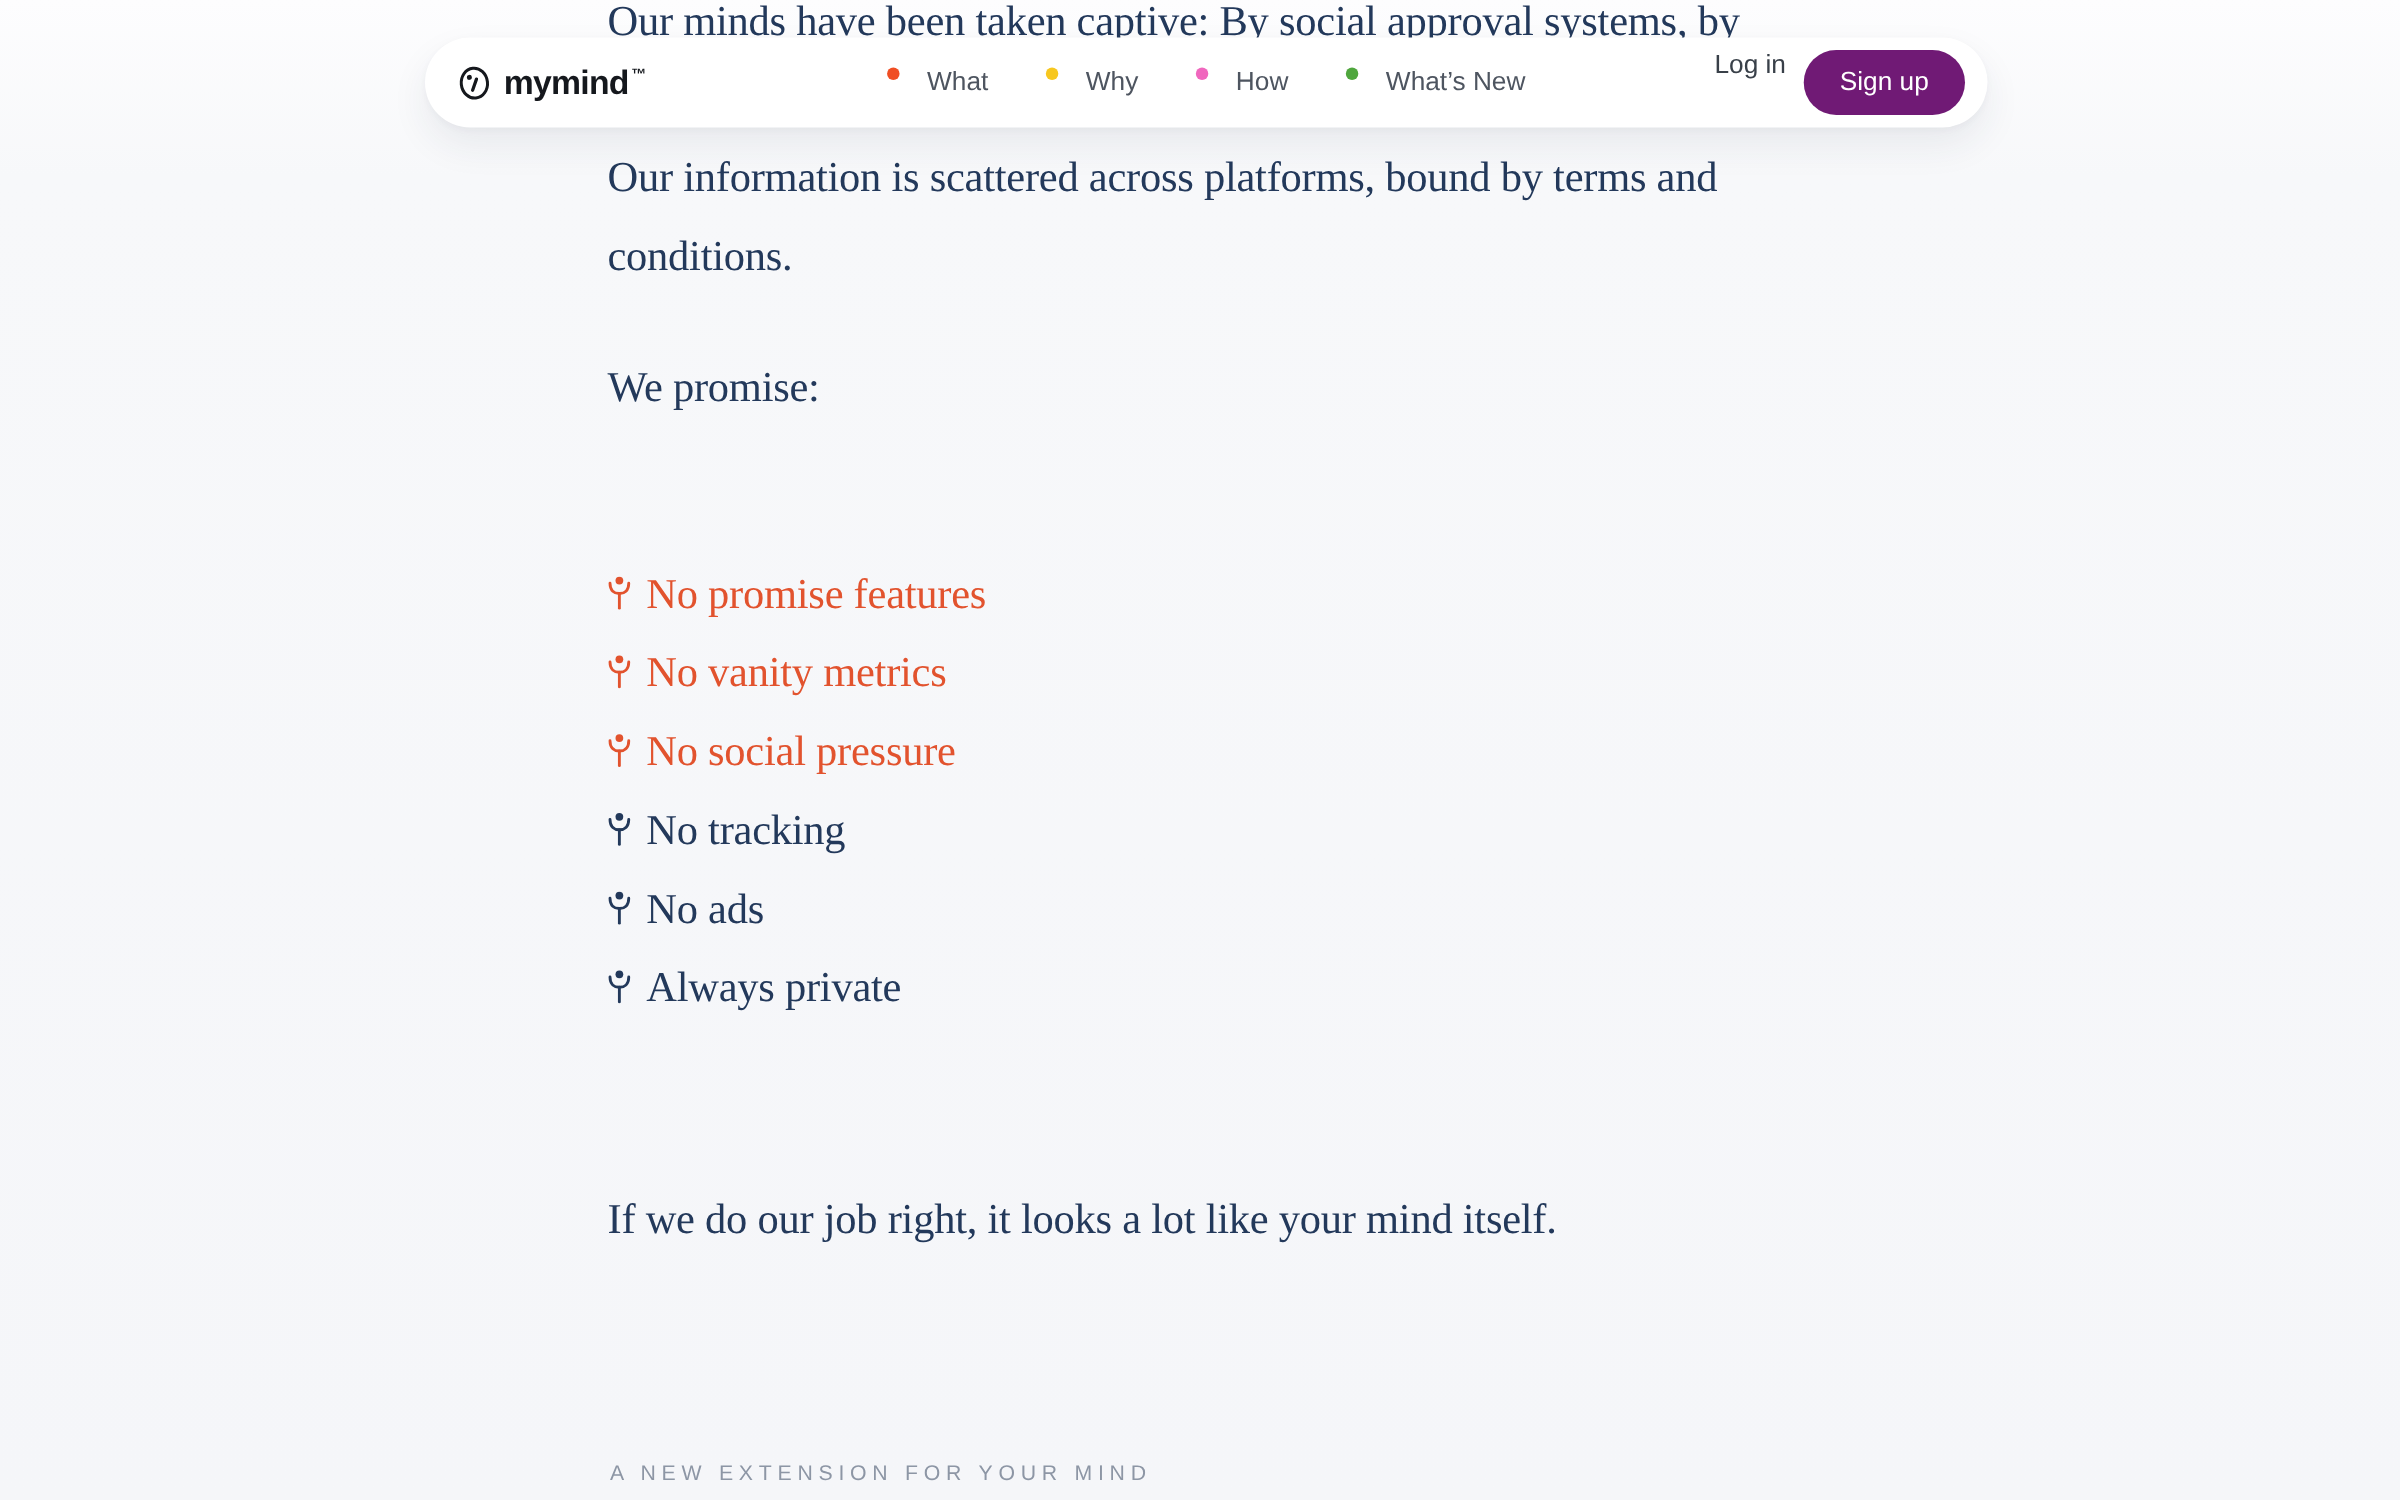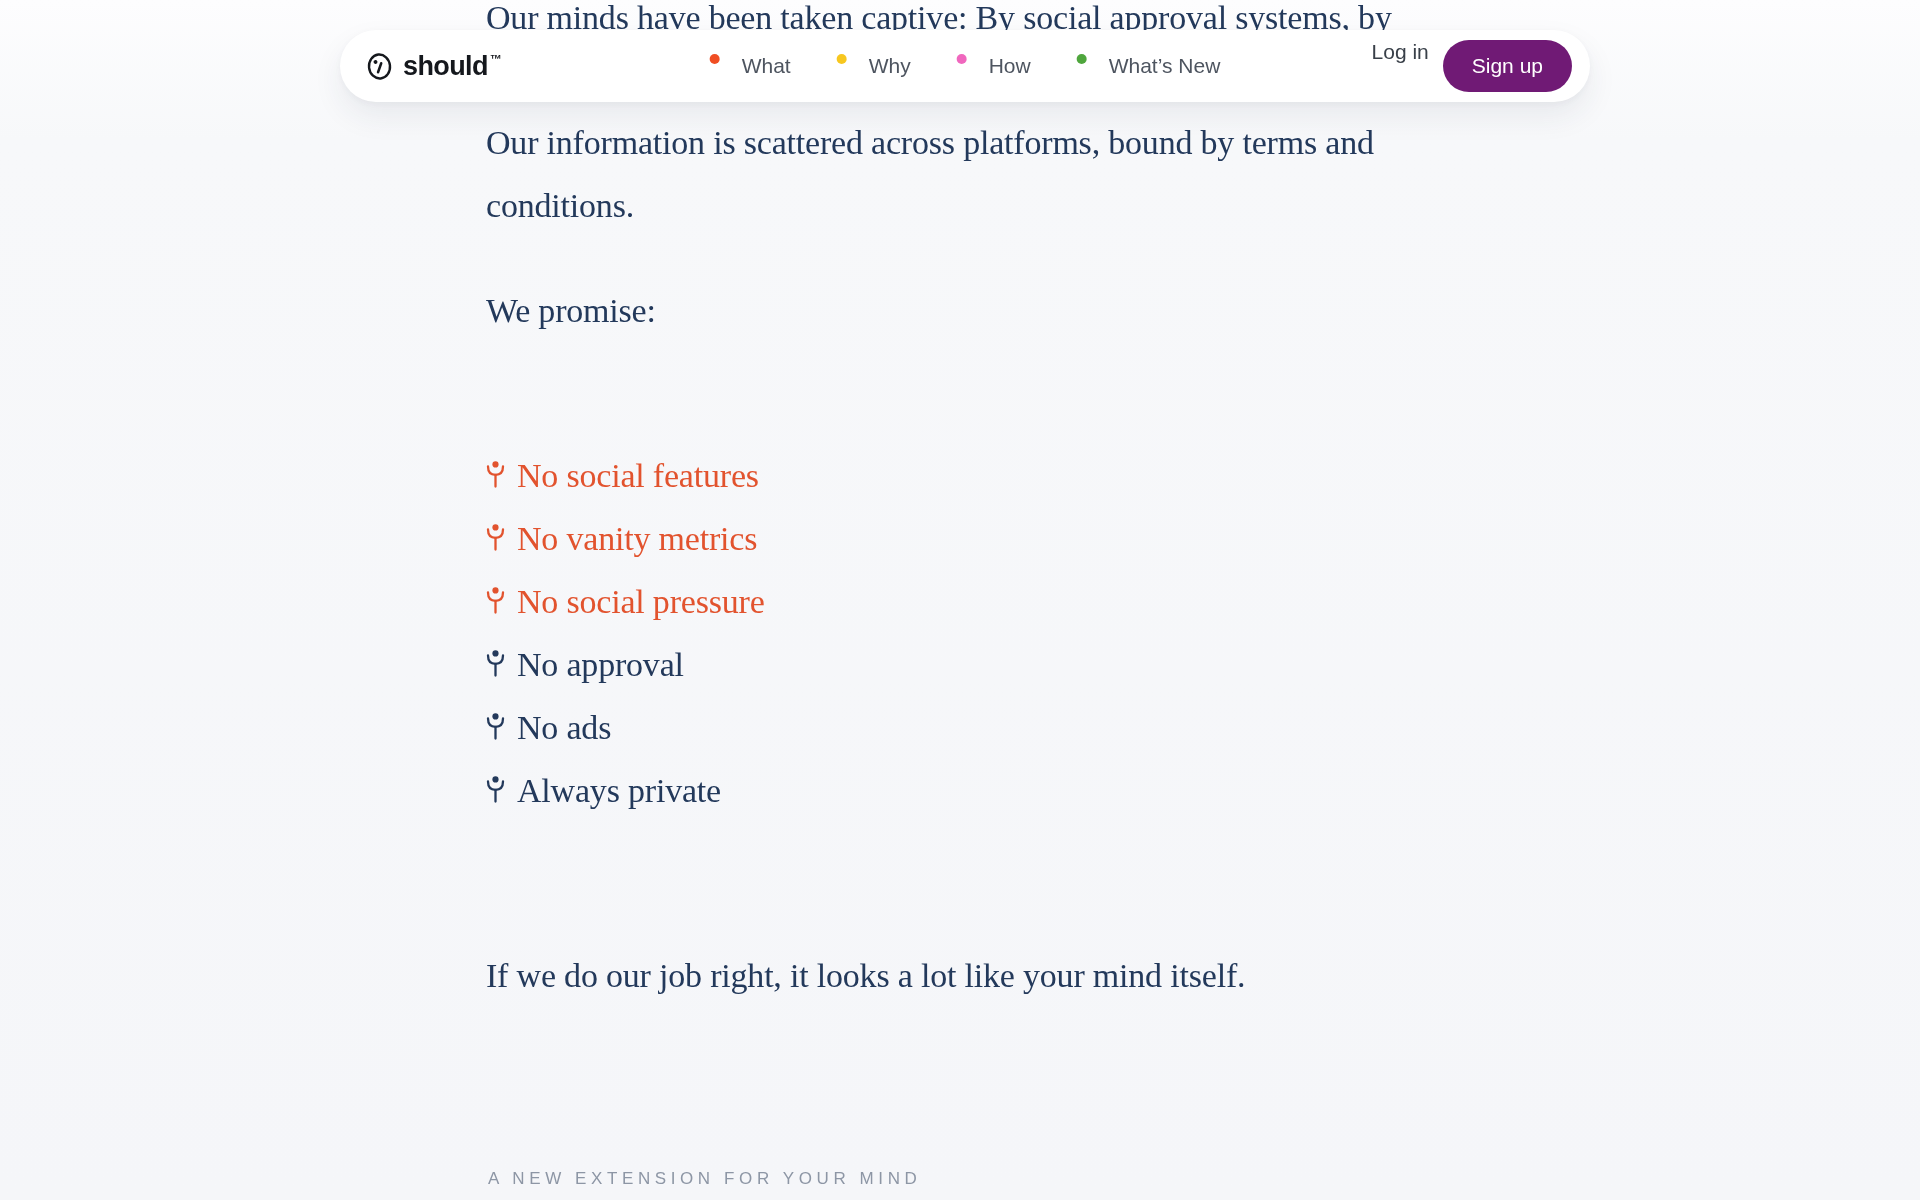--- a/index.html
+++ b/index.html
@@ -161,21 +161,21 @@
 
 <nav class="nav-pill">
   <div class="brand">
     <span>
       <svg class="brand-icon" width="27" height="29" viewBox="0 0 27 29">
         <ellipse cx="13.5" cy="14.5" rx="10.5" ry="12" fill="none" stroke="#15181D" stroke-width="2.4"></ellipse>
         <circle cx="10" cy="9.5" r="2" fill="#15181D"></circle>
         <line x1="15.5" y1="11.5" x2="11.5" y2="20" stroke="#15181D" stroke-width="2.6" stroke-linecap="round"></line>
       </svg>
     </span>
-    <span><span class="brand-word">should</span><span class="brand-tm">™</span></span>
+    <span><span class="brand-word">mymind</span><span class="brand-tm">™</span></span>
   </div>
 
   <div class="nav-links">
     <div class="nav-item">
       <span class="dot" style="background: rgb(240, 78, 35);"></span>
       <span>What</span>
     </div>
     <div class="nav-item">
       <span class="dot" style="background: rgb(247, 199, 31);"></span>
       <span>Why</span>
@@ -205,21 +205,21 @@
   <div>We promise:</div>
 </div>
 
 <ul class="promise-list">
   <li class="accent">
     <svg class="sprout" viewBox="0 0 19 27">
         <circle cx="9.5" cy="3.4" r="3.1" fill="currentColor"></circle>
         <path d="M2 5.5 C2 11.5, 5.5 13.8, 9.5 13.8 C13.5 13.8, 17 11.5, 17 5.5" fill="none" stroke="currentColor" stroke-width="2.3" stroke-linecap="round"></path>
         <line x1="9.5" y1="13.8" x2="9.5" y2="25.5" stroke="currentColor" stroke-width="2.3" stroke-linecap="round"></line>
       </svg>
-    <span>No social features</span>
+    <span>No promise features</span>
   </li>
   <li class="accent">
     <svg class="sprout" viewBox="0 0 19 27">
         <circle cx="9.5" cy="3.4" r="3.1" fill="currentColor"></circle>
         <path d="M2 5.5 C2 11.5, 5.5 13.8, 9.5 13.8 C13.5 13.8, 17 11.5, 17 5.5" fill="none" stroke="currentColor" stroke-width="2.3" stroke-linecap="round"></path>
         <line x1="9.5" y1="13.8" x2="9.5" y2="25.5" stroke="currentColor" stroke-width="2.3" stroke-linecap="round"></line>
       </svg>
     <span>No vanity metrics</span>
   </li>
   <li class="accent">
@@ -229,21 +229,21 @@
         <line x1="9.5" y1="13.8" x2="9.5" y2="25.5" stroke="currentColor" stroke-width="2.3" stroke-linecap="round"></line>
       </svg>
     <span>No social pressure</span>
   </li>
   <li class="plain">
     <svg class="sprout" viewBox="0 0 19 27">
         <circle cx="9.5" cy="3.4" r="3.1" fill="currentColor"></circle>
         <path d="M2 5.5 C2 11.5, 5.5 13.8, 9.5 13.8 C13.5 13.8, 17 11.5, 17 5.5" fill="none" stroke="currentColor" stroke-width="2.3" stroke-linecap="round"></path>
         <line x1="9.5" y1="13.8" x2="9.5" y2="25.5" stroke="currentColor" stroke-width="2.3" stroke-linecap="round"></line>
       </svg>
-    <span>No approval</span>
+    <span>No tracking</span>
   </li>
   <li class="plain">
     <svg class="sprout" viewBox="0 0 19 27">
         <circle cx="9.5" cy="3.4" r="3.1" fill="currentColor"></circle>
         <path d="M2 5.5 C2 11.5, 5.5 13.8, 9.5 13.8 C13.5 13.8, 17 11.5, 17 5.5" fill="none" stroke="currentColor" stroke-width="2.3" stroke-linecap="round"></path>
         <line x1="9.5" y1="13.8" x2="9.5" y2="25.5" stroke="currentColor" stroke-width="2.3" stroke-linecap="round"></line>
       </svg>
     <span>No ads</span>
   </li>
   <li class="plain">

